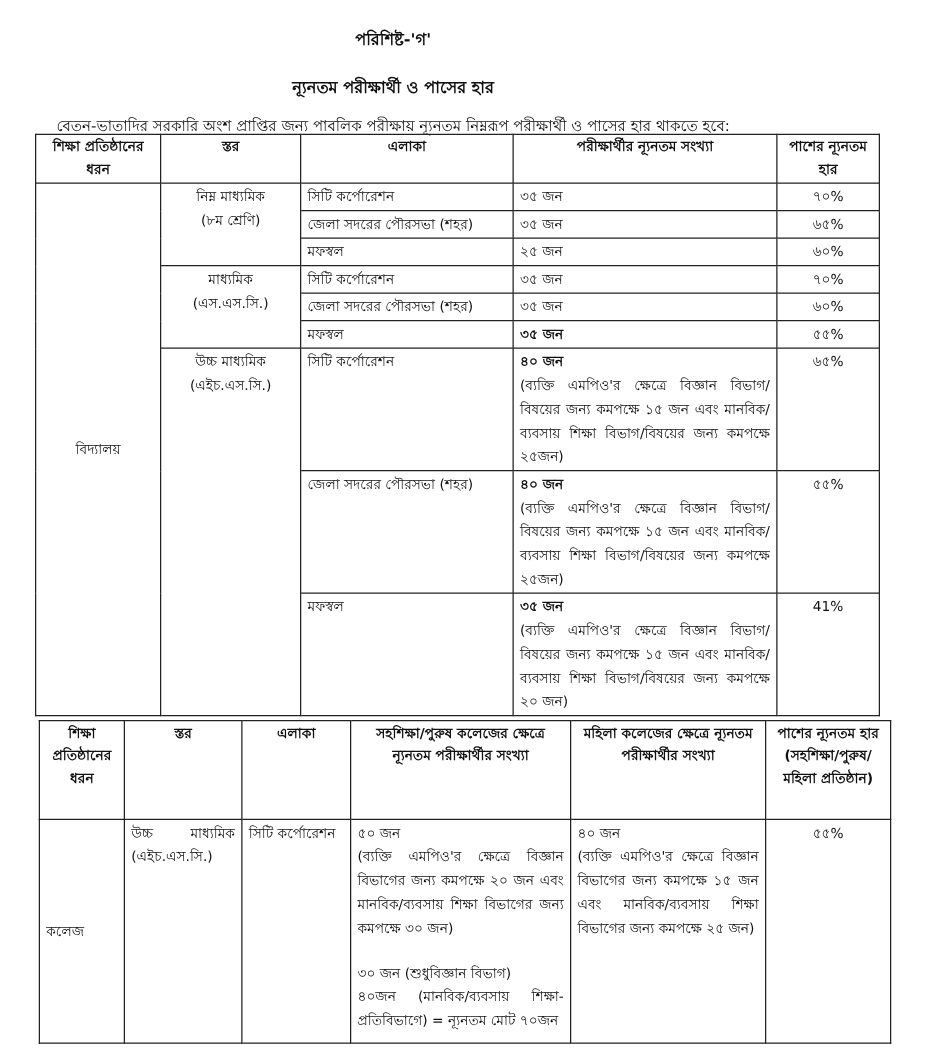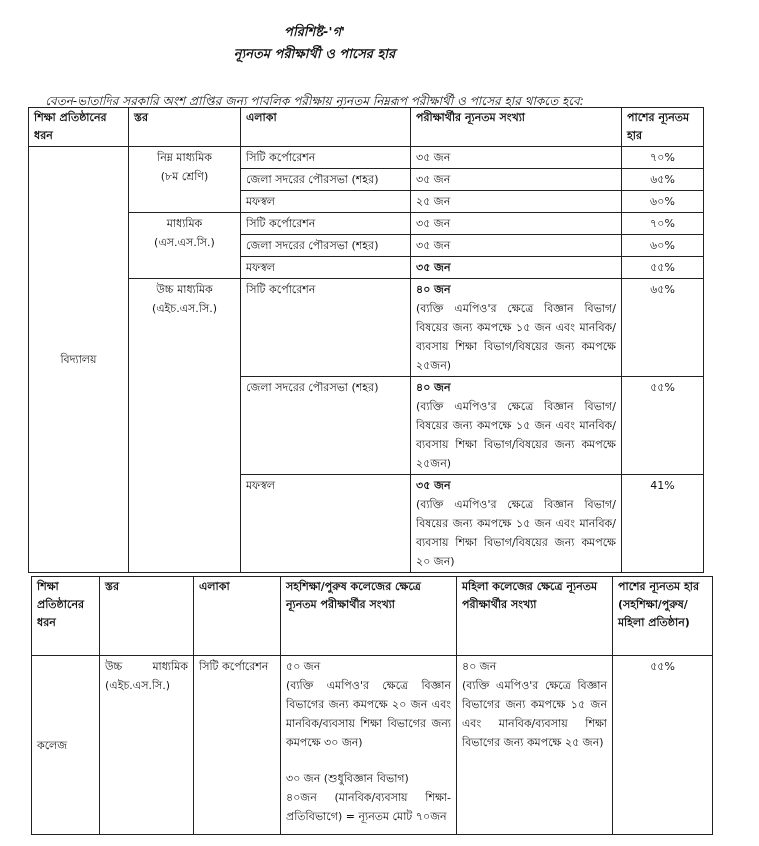--- a/index.html
+++ b/index.html
@@ -1,25 +1,25 @@
 <!DOCTYPE html>
 <html><head>
 <meta charset="utf-8">
 <style>
   html, body { margin:0; padding:0; background:#ffffff; }
   body { width:759px; height:846px; position:relative; overflow:hidden;
          font-family:"DejaVu Sans", "Liberation Sans", sans-serif; color:#111; }
-  .title { position:absolute; left:0; width:629px; text-align:center; font-weight:bold;font-style:italic; }
+  .title { position:absolute; left:0; width:629px; text-align:center; font-weight:bold; }
   #appendix-title { top:22px; font-size:13px; }
-  #section-title { top:44px; font-size:13px; }
+  #section-title { top:60px; font-size:13px; }
   #intro { top:92px; font-size:12px; font-weight:normal; }
   table { position:absolute; border-collapse:collapse; table-layout:fixed; }
   td, th { border:1.4px solid #222; padding:1px 5px; font-size:11px; line-height:19px;
            vertical-align:top; font-weight:normal; }
-  th { font-weight:bold; text-align:left; font-size:11px; line-height:18px; }
+  th { font-weight:bold; text-align:center; font-size:11px; line-height:18px; }
   #table1 { left:28px; top:107px; width:675px; }
   #table2 { left:31px; top:576px; width:681px; }
   .c { text-align:center;margin-top:48px; }
   .j { text-align:justify;margin-left:37px; }
   .mid { vertical-align:middle; }
   .bold { font-weight:bold; }
   .note { display:block; text-align:justify; }
   .gap { display:block; height:17px; }
 </style>
 </head>

